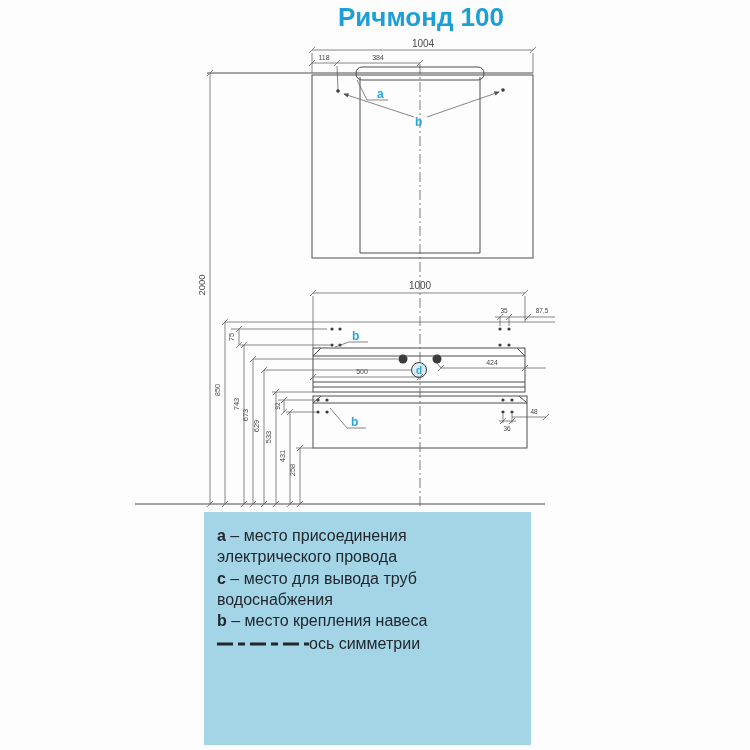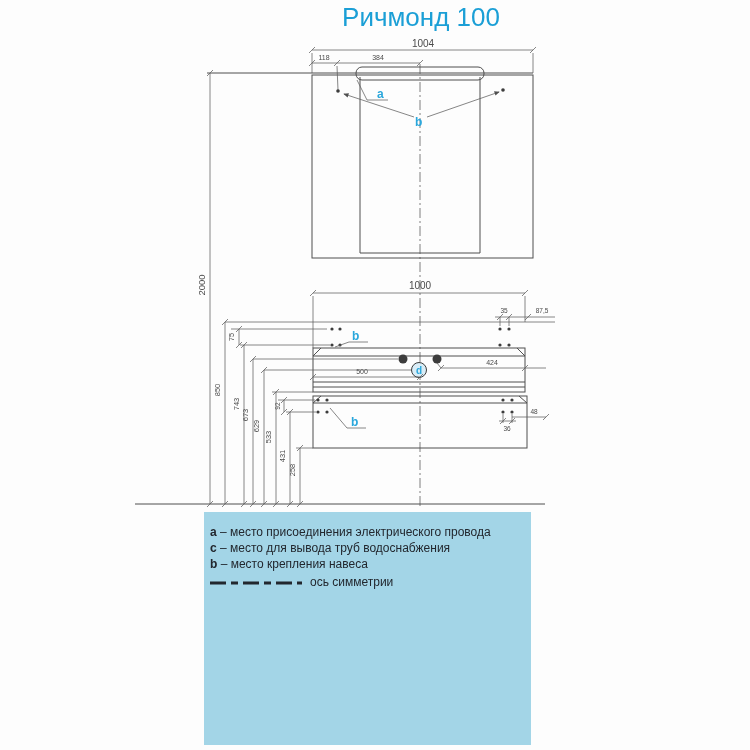--- a/index.html
+++ b/index.html
@@ -1,26 +1,26 @@
 <!DOCTYPE html>
 <html><head>
 <meta charset="utf-8">
 <style>
   html,body{margin:0;padding:0;background:#ffffff;}
   #page{position:relative;width:750px;height:750px;background:#fdfdfd;overflow:hidden;
         font-family:"Liberation Sans",sans-serif;}
   #title{position:absolute;top:2px;left:421px;transform:translateX(-50%);
-         font-size:26px;font-weight:normal;color:#1b9fd6;white-space:nowrap;text-align:center;}
+         font-size:26px;font-weight:bold;color:#1b9fd6;white-space:nowrap;text-align:center;}
   #drawing{position:absolute;top:0;left:0;}
   #legend{position:absolute;left:204px;top:512px;width:327px;height:233px;
-          box-sizing:border-box;background:#a3d5e7;padding:13px 10px 8px 6px;
-          color:#22272e;font-size:12px;line-height:1.33;}
+          box-sizing:border-box;background:#a3d5e7;padding:13px 10px 8px 13px;
+          color:#22272e;font-size:16px;line-height:1.33;}
   .lg-item{margin:0;}
   .lg-key{font-weight:bold;}
-  .lg-axis{display:flex;align-items:center;gap:8px;margin-top:2px;}
+  .lg-axis{display:flex;align-items:center;gap:0;margin-top:2px;}
   .lg-axis svg{flex:0 0 auto;}
   
   .furn{stroke:#4f4f4f;stroke-width:1;fill:none;}
   .dim{stroke:#5e5e5e;stroke-width:0.75;fill:none;}
   .axis{stroke:#5e5e5e;stroke-width:0.8;fill:none;stroke-dasharray:10 3 2 3;}
   .dot{fill:#3c3c3c;}
   .dtxt{fill:#4a4a4a;font-family:"Liberation Sans",sans-serif;}
   .mark{fill:#2aa7dc;font-family:"Liberation Sans",sans-serif;font-weight:bold;}
 </style>
 </head>

